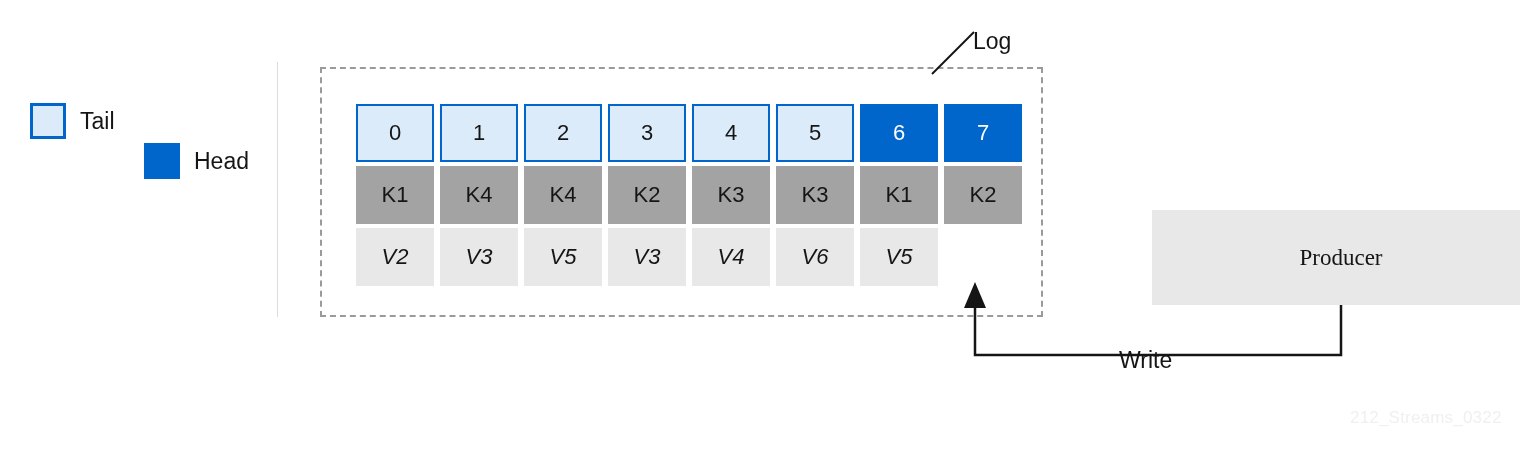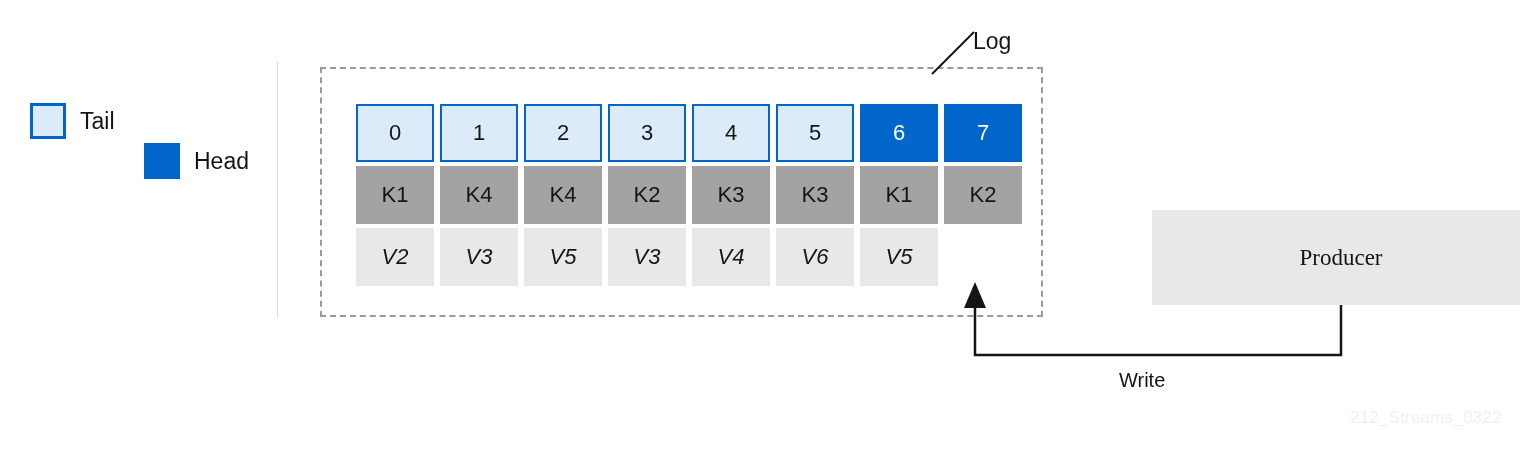--- a/index.html
+++ b/index.html
@@ -152,22 +152,22 @@
     position: absolute;
     left: 950px;
     top: 280px;
     width: 420px;
     height: 95px;
     overflow: visible;
   }
   #write-label {
     position: absolute;
     left: 1119px;
-    top: 370px;
-    font-size: 20px;
+    top: 349px;
+    font-size: 23px;
     line-height: 1;
     color: #151515;
     white-space: nowrap;
   }
 
   
   #watermark {
     position: absolute;
     left: 1350px;
     top: 409px;

